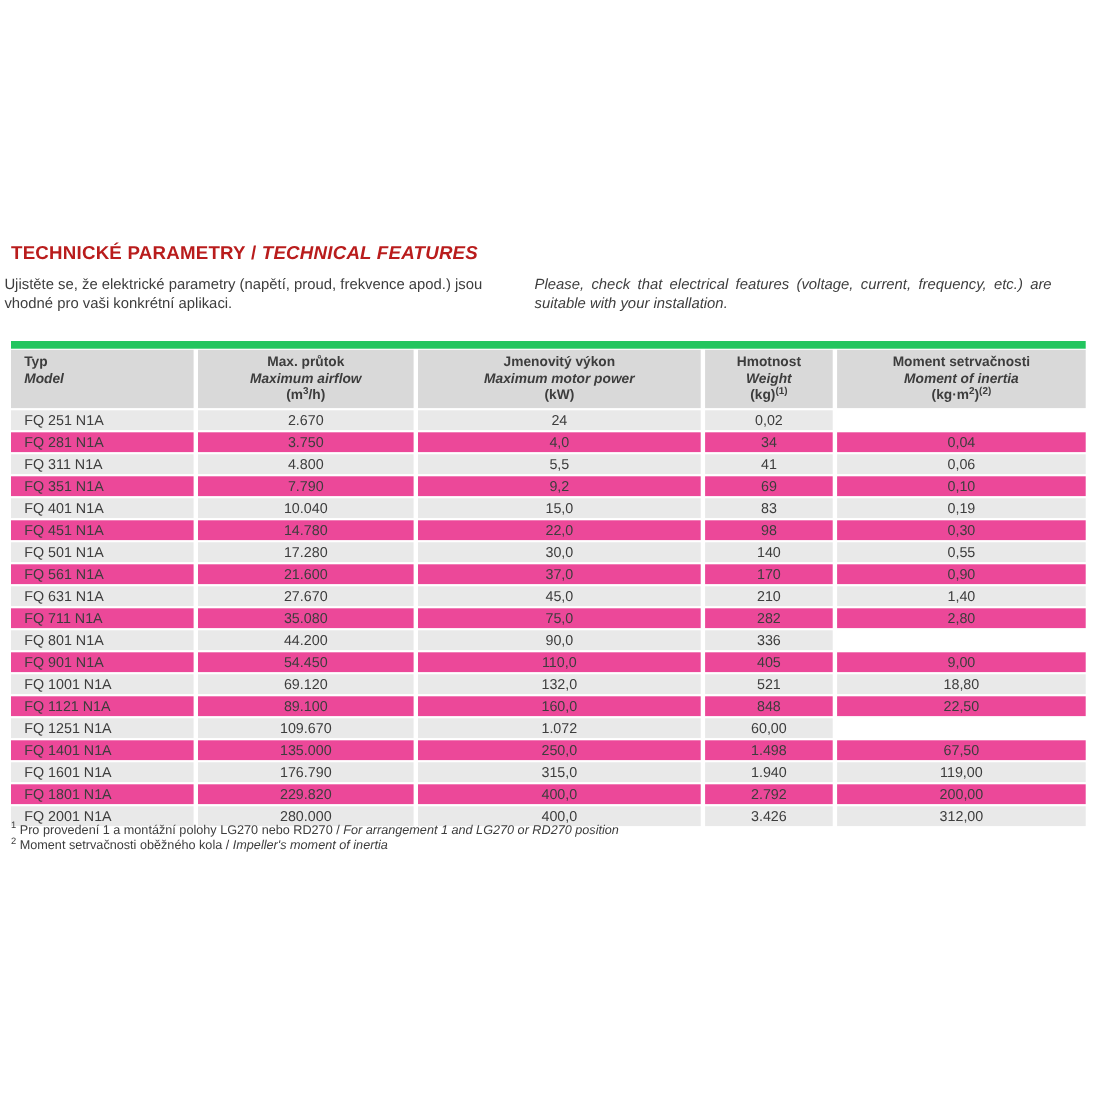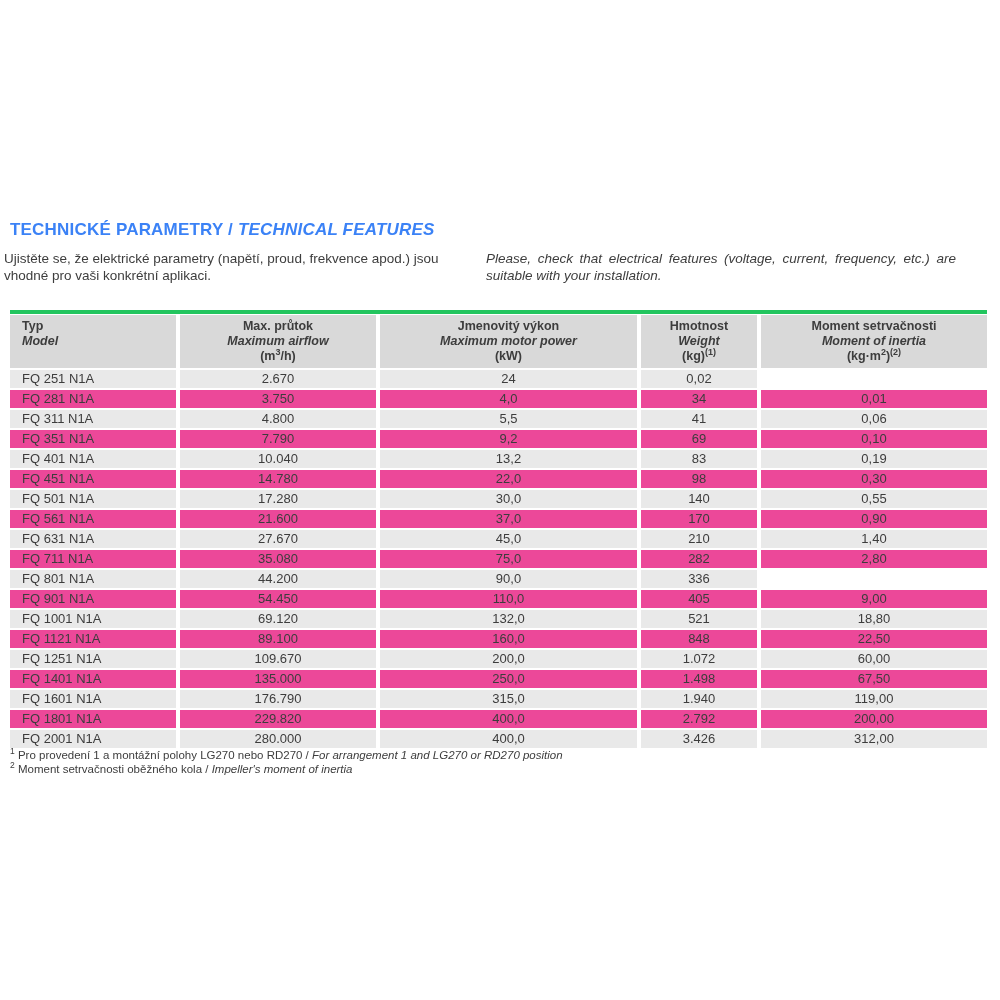--- a/index.html
+++ b/index.html
@@ -4,34 +4,34 @@
 <style>
   * { margin:0; padding:0; box-sizing:border-box; }
   html,body { background:#ffffff; }
   body { font-family:"Liberation Sans","DejaVu Sans",sans-serif; color:#3d3d3d; }
   .page {
     position:relative; width:1000px; height:1000px; background:#ffffff;
     overflow:hidden;
   }
   .title {
     position:absolute; left:10px; top:220px;
-    font-size:17px; font-weight:bold; color:#3b82f6; letter-spacing:0.2px;
+    font-size:17px; font-weight:bold; color:#b91c1c; letter-spacing:0.2px;
     white-space:nowrap;
   }
   .title em { font-style:italic; }
   .intro {
     position:absolute; left:4px; top:250px; width:980px;
     display:flex; justify-content:flex-start;
   }
   .intro p { font-size:13.5px; line-height:17px; color:#3d3d3d; }
   .intro-cs { width:482px; }
   .intro-en { width:470px; font-style:italic; text-align:justify; }
   .ttable {
     position:absolute; left:10px; top:310px; width:977px;
-    border-top:4px solid #22c55e; padding-top:1px;
+    border-top:7px solid #22c55e; padding-top:1px;
   }
   .thead, .trow {
     display:grid;
     grid-template-columns:166px 196px 257px 116px 226px;
     column-gap:4px;
     margin-bottom:2px;
   }
   .th {
     background:#d9d9d9; text-align:center;
     font-size:12.5px; font-weight:bold; line-height:15px;
@@ -96,40 +96,40 @@
           <div class="td td-model">FQ 251 N1A</div>
           <div class="td">2.670</div>
           <div class="td">24</div>
           <div class="td">0,02</div>
         </div>
         <div class="trow row-dark">
           <div class="td td-model">FQ 281 N1A</div>
           <div class="td">3.750</div>
           <div class="td">4,0</div>
           <div class="td">34</div>
-          <div class="td">0,01</div>
+          <div class="td">0,04</div>
         </div>
         <div class="trow row-light">
           <div class="td td-model">FQ 311 N1A</div>
           <div class="td">4.800</div>
           <div class="td">5,5</div>
           <div class="td">41</div>
           <div class="td">0,06</div>
         </div>
         <div class="trow row-dark">
           <div class="td td-model">FQ 351 N1A</div>
           <div class="td">7.790</div>
           <div class="td">9,2</div>
           <div class="td">69</div>
           <div class="td">0,10</div>
         </div>
         <div class="trow row-light">
           <div class="td td-model">FQ 401 N1A</div>
           <div class="td">10.040</div>
-          <div class="td">13,2</div>
+          <div class="td">15,0</div>
           <div class="td">83</div>
           <div class="td">0,19</div>
         </div>
         <div class="trow row-dark">
           <div class="td td-model">FQ 451 N1A</div>
           <div class="td">14.780</div>
           <div class="td">22,0</div>
           <div class="td">98</div>
           <div class="td">0,30</div>
         </div>
@@ -184,21 +184,20 @@
         <div class="trow row-dark">
           <div class="td td-model">FQ 1121 N1A</div>
           <div class="td">89.100</div>
           <div class="td">160,0</div>
           <div class="td">848</div>
           <div class="td">22,50</div>
         </div>
         <div class="trow row-light">
           <div class="td td-model">FQ 1251 N1A</div>
           <div class="td">109.670</div>
-          <div class="td">200,0</div>
           <div class="td">1.072</div>
           <div class="td">60,00</div>
         </div>
         <div class="trow row-dark">
           <div class="td td-model">FQ 1401 N1A</div>
           <div class="td">135.000</div>
           <div class="td">250,0</div>
           <div class="td">1.498</div>
           <div class="td">67,50</div>
         </div>

